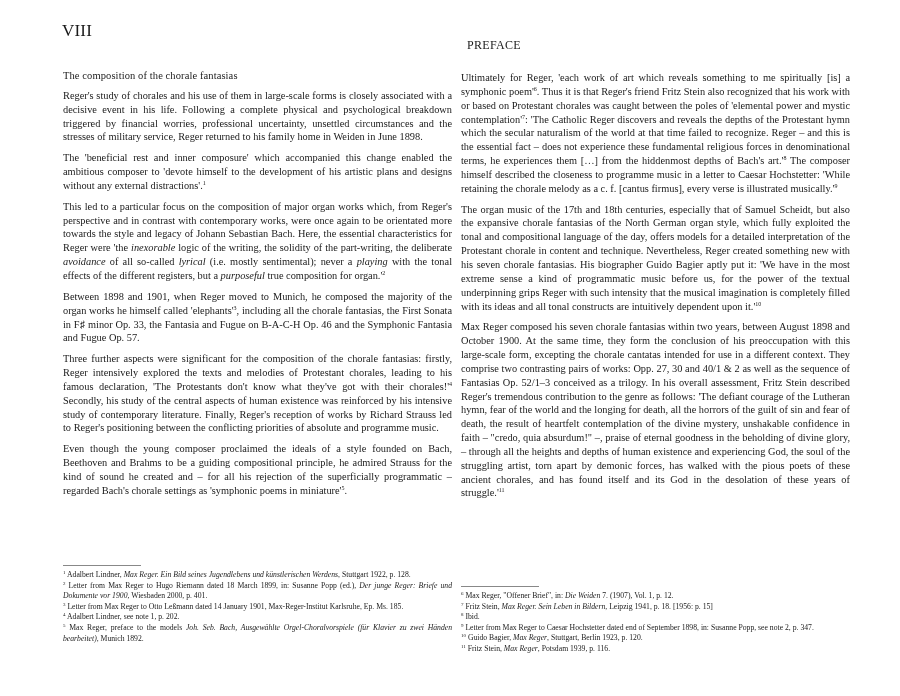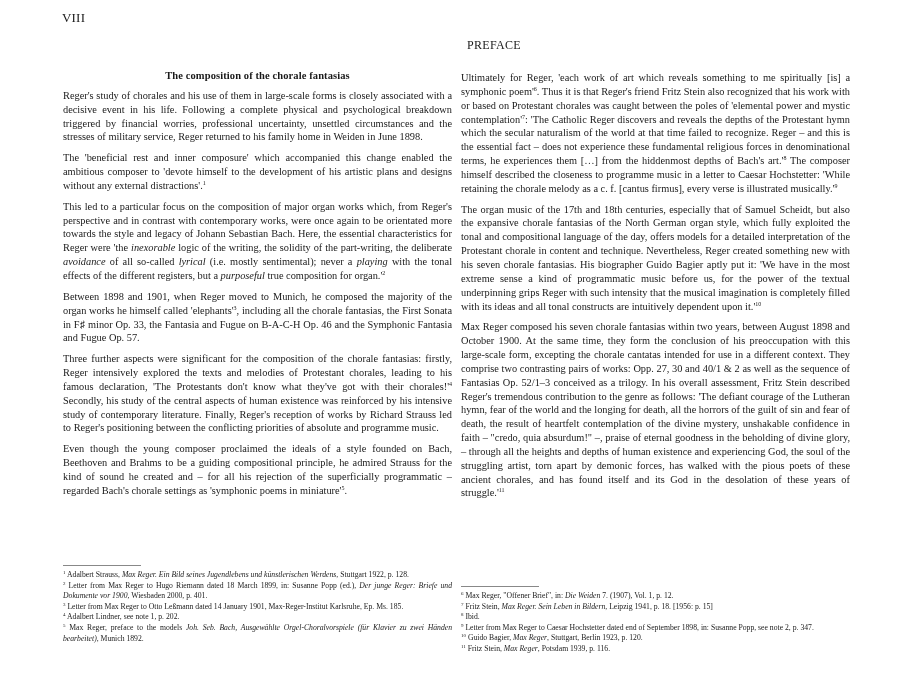--- a/index.html
+++ b/index.html
@@ -2,36 +2,36 @@
 <html><head>
 <meta charset="utf-8">
 <style>
   html, body { margin: 0; padding: 0; background: #ffffff; }
   body {
     width: 900px; height: 696px; position: relative; overflow: hidden;
     font-family: "Liberation Serif", "DejaVu Serif", serif;
     color: #1a1a1a;
   }
   .page-number {
-    position: absolute; left: 62px; top: 10px;
-    font-size: 13px; letter-spacing: 0.2px;
+    position: absolute; left: 62px; top: 21px;
+    font-size: 17px; letter-spacing: 0.2px;
   }
   .page-title {
     position: absolute; left: 0; width: 900px; top: 38px; text-align: center;
     font-size: 12px; letter-spacing: 0.3px; padding-left: 44px;
   }
   .column {
     position: absolute; top: 66px; width: 389px;
     font-size: 10.35px; line-height: 13.85px; text-align: justify;
     hyphens: none;
   }
   .col-left { left: 63px; }
   .col-right { left: 461px; top: 71px; }
   .section-heading {
-    text-align: center; font-weight: bold; font-size: 10.5px;
+    text-align: left; font-weight: normal; font-size: 10.5px;
     margin: 3px 0 6px 0; letter-spacing: 0.1px;
   }
   .para { margin: 0 0 7px 0; }
   sup { font-size: 6px; line-height: 0; vertical-align: 4px; }
   .footnotes {
     position: absolute; width: 389px;
     font-size: 7.7px; line-height: 10.6px;
   }
   .fn-left { left: 63px; top: 565px; }
   .fn-right { left: 461px; top: 586px; }
@@ -64,21 +64,21 @@
   <div>
       <p class="para"><span>Ultimately for Reger, 'each work of art which reveals something to me spiritually [is] a symphonic poem'</span><sup>6</sup><span>. Thus it is that Reger's friend Fritz Stein also recognized that his work with or based on Protestant chorales was caught between the poles of 'elemental power and mystic contemplation'</span><sup>7</sup><span>: 'The Catholic Reger discovers and reveals the depths of the Protestant hymn which the secular naturalism of the world at that time failed to recognize. Reger – and this is the essential fact – does not experience these fundamental religious forces in denominational terms, he experiences them […] from the hiddenmost depths of Bach's art.'</span><sup>8</sup><span> The composer himself described the closeness to programme music in a letter to Caesar Hochstetter: 'While retaining the chorale melody as a c. f. [cantus firmus], every verse is illustrated musically.'</span><sup>9</sup></p>
       <p class="para"><span>The organ music of the 17th and 18th centuries, especially that of Samuel Scheidt, but also the expansive chorale fantasias of the North German organ style, which fully exploited the tonal and compositional language of the day, offers models for a detailed interpretation of the Protestant chorale in content and technique. Nevertheless, Reger created something new with his seven chorale fantasias. His biographer Guido Bagier aptly put it: 'We have in the most extreme sense a kind of programmatic music before us, for the power of the textual underpinning grips Reger with such intensity that the musical imagination is completely filled with its ideas and all tonal constructs are intuitively dependent upon it.'</span><sup>10</sup></p>
       <p class="para"><span>Max Reger composed his seven chorale fantasias within two years, between August 1898 and October 1900. At the same time, they form the conclusion of his preoccupation with this large-scale form, excepting the chorale cantatas intended for use in a different context. They comprise two contrasting pairs of works: Opp. 27, 30 and 40/1 &amp; 2 as well as the sequence of Fantasias Op. 52/1–3 conceived as a trilogy. In his overall assessment, Fritz Stein described Reger's tremendous contribution to the genre as follows: 'The defiant courage of the Lutheran hymn, fear of the world and the longing for death, all the horrors of the guilt of sin and fear of death, the result of heartfelt contemplation of the divine mystery, unshakable confidence in faith – "credo, quia absurdum!" –, praise of eternal goodness in the beholding of divine glory, – through all the heights and depths of human existence and experiencing God, the soul of the struggling artist, torn apart by demonic forces, has walked with the pious poets of these ancient chorales, and has found itself and its God in the desolation of these years of struggle.'</span><sup>11</sup></p>
     </div>
 </div>
 
 <div class="footnotes fn-left">
   <div class="fn-rule"></div>
   <div>
-      <p class="fn"><sup>1</sup><span> Adalbert Strauss, </span><i>Max Reger. Ein Bild seines Jugendlebens und künstlerischen Werdens</i><span>, Stuttgart 1922, p. 128.</span></p>
+      <p class="fn"><sup>1</sup><span> Adalbert Lindner, </span><i>Max Reger. Ein Bild seines Jugendlebens und künstlerischen Werdens</i><span>, Stuttgart 1922, p. 128.</span></p>
       <p class="fn"><sup>2</sup><span> Letter from Max Reger to Hugo Riemann dated 18 March 1899, in: Susanne Popp (ed.), </span><i>Der junge Reger: Briefe und Dokumente vor 1900</i><span>, Wiesbaden 2000, p. 401.</span></p>
       <p class="fn"><sup>3</sup><span> Letter from Max Reger to Otto Leßmann dated 14 January 1901, Max-Reger-Institut Karlsruhe, Ep. Ms. 185.</span></p>
       <p class="fn"><sup>4</sup><span> Adalbert Lindner, see note 1, p. 202.</span></p>
       <p class="fn"><sup>5</sup><span> Max Reger, preface to the models </span><i>Joh. Seb. Bach, Ausgewählte Orgel-Choralvorspiele (für Klavier zu zwei Händen bearbeitet)</i><span>, Munich 1892.</span></p>
     </div>
 </div>
 
 <div class="footnotes fn-right">
   <div class="fn-rule"></div>
   <div>

